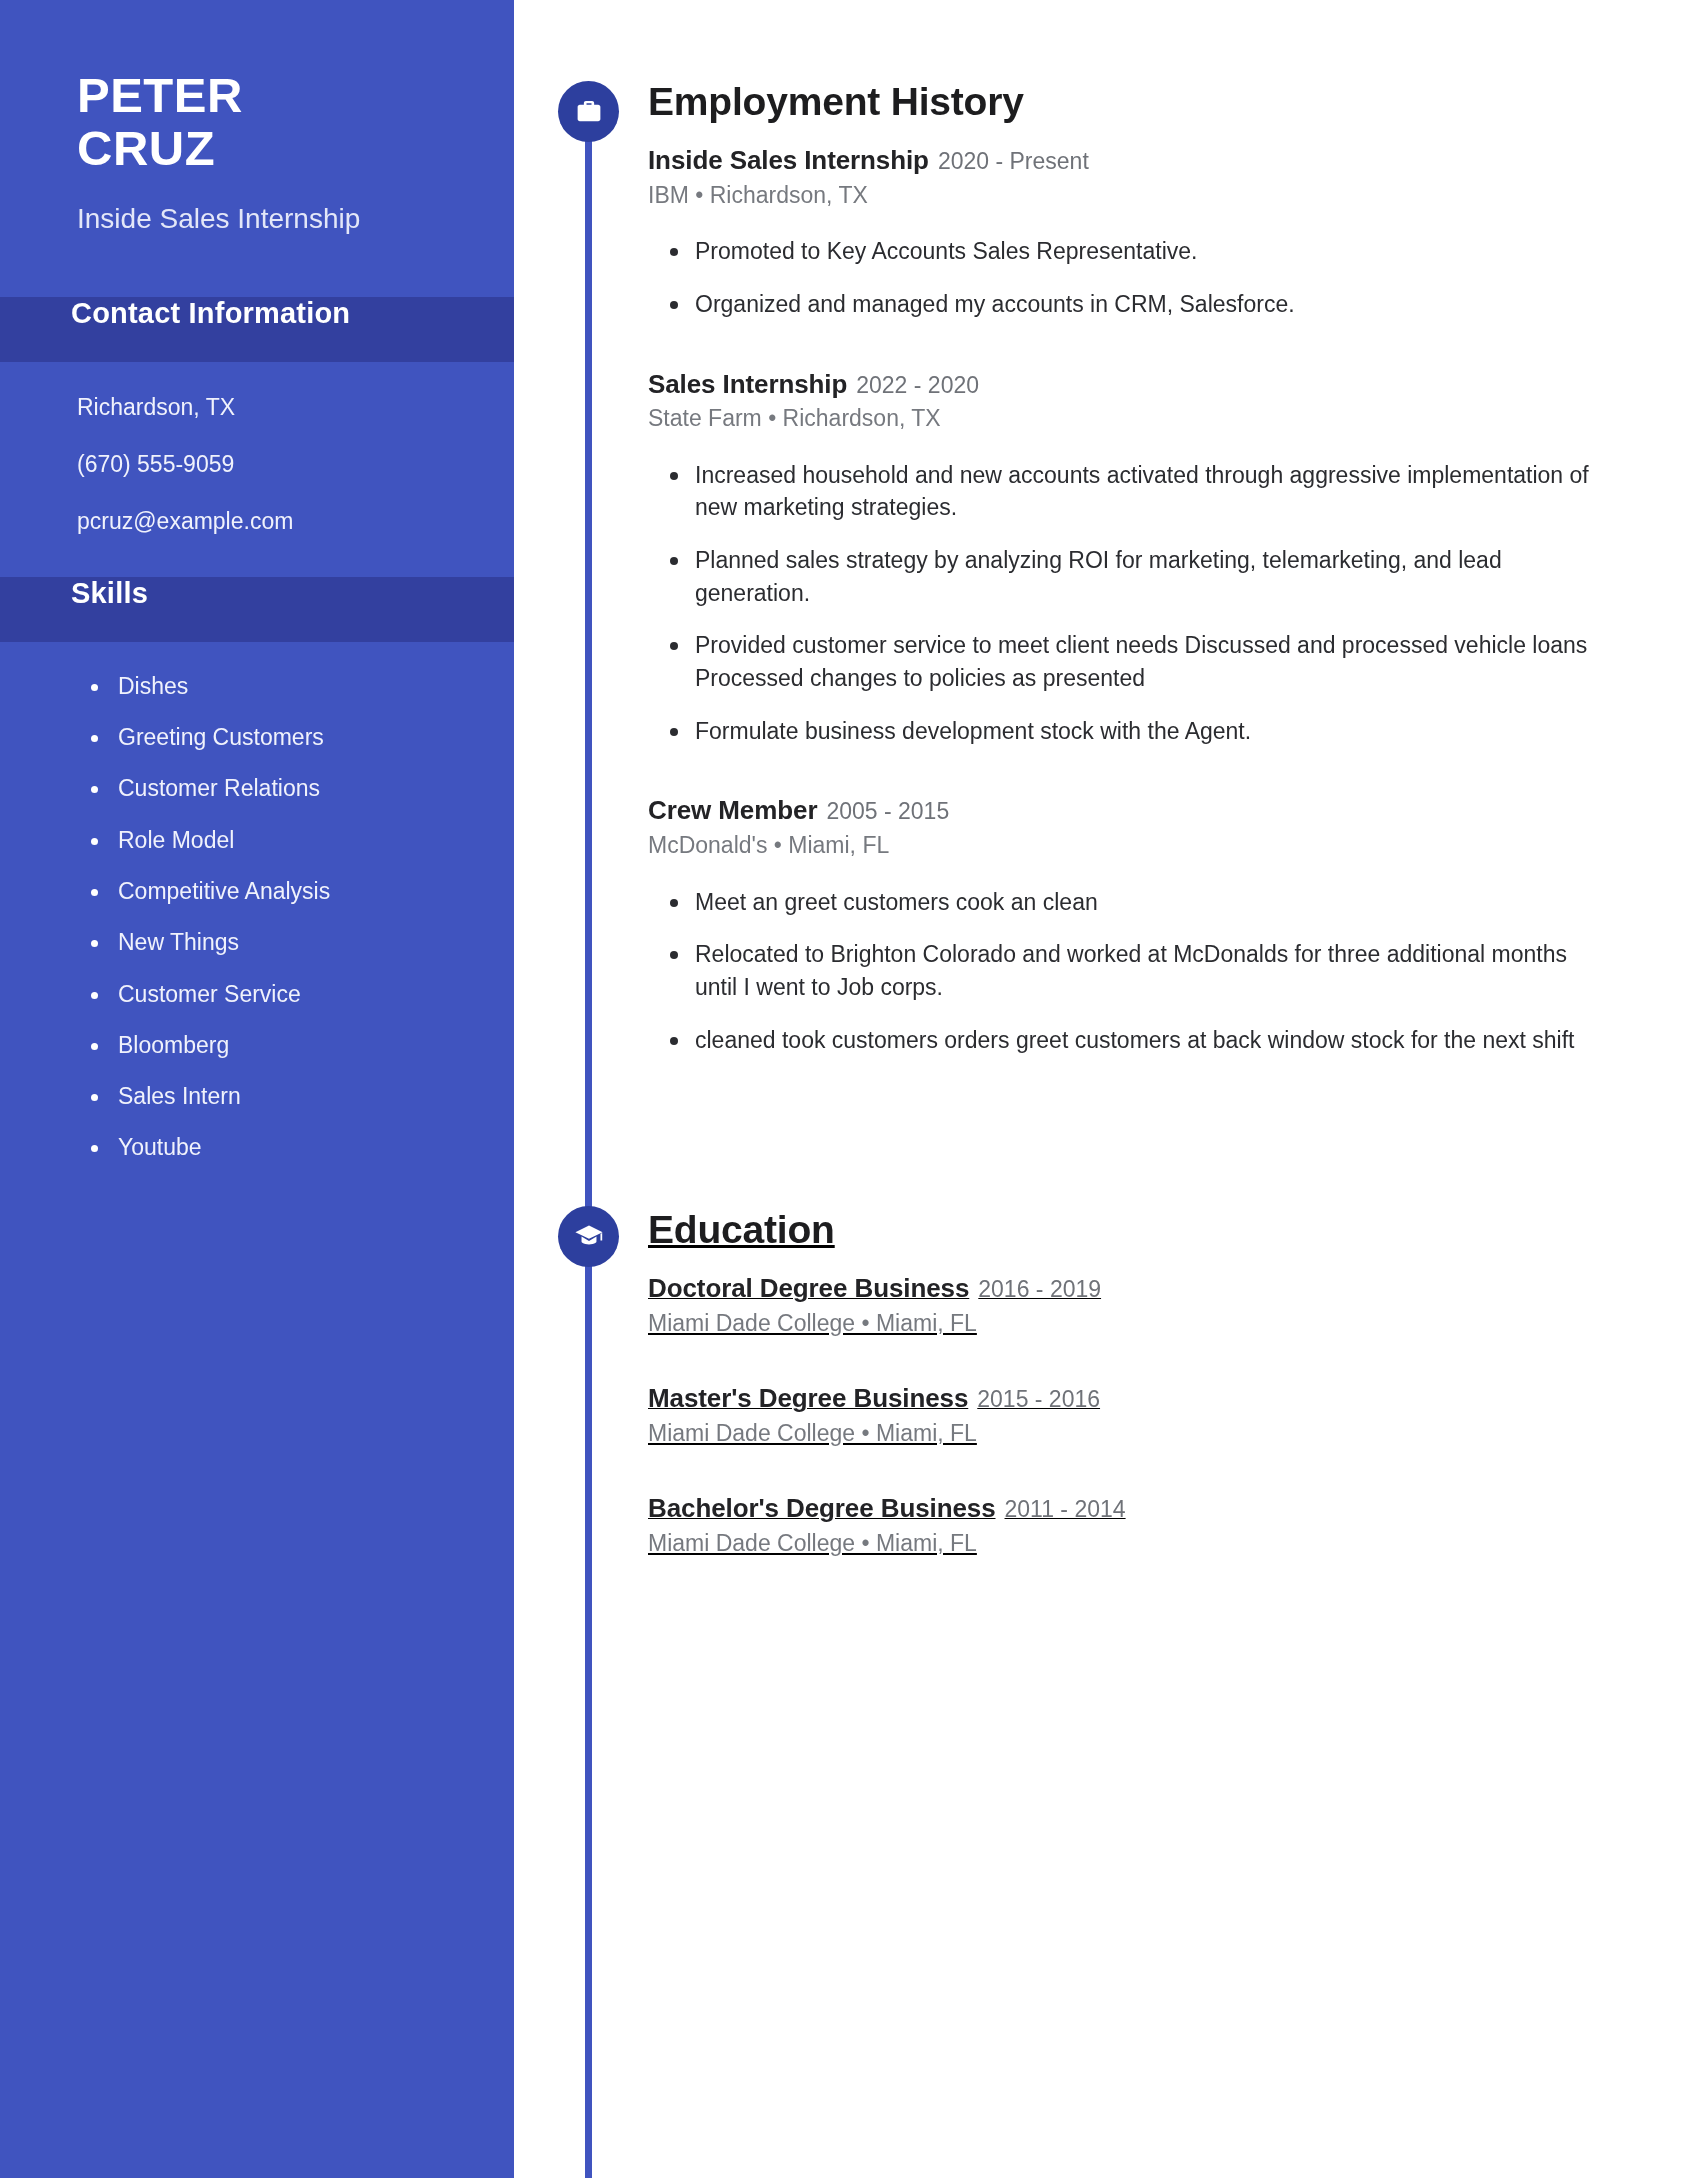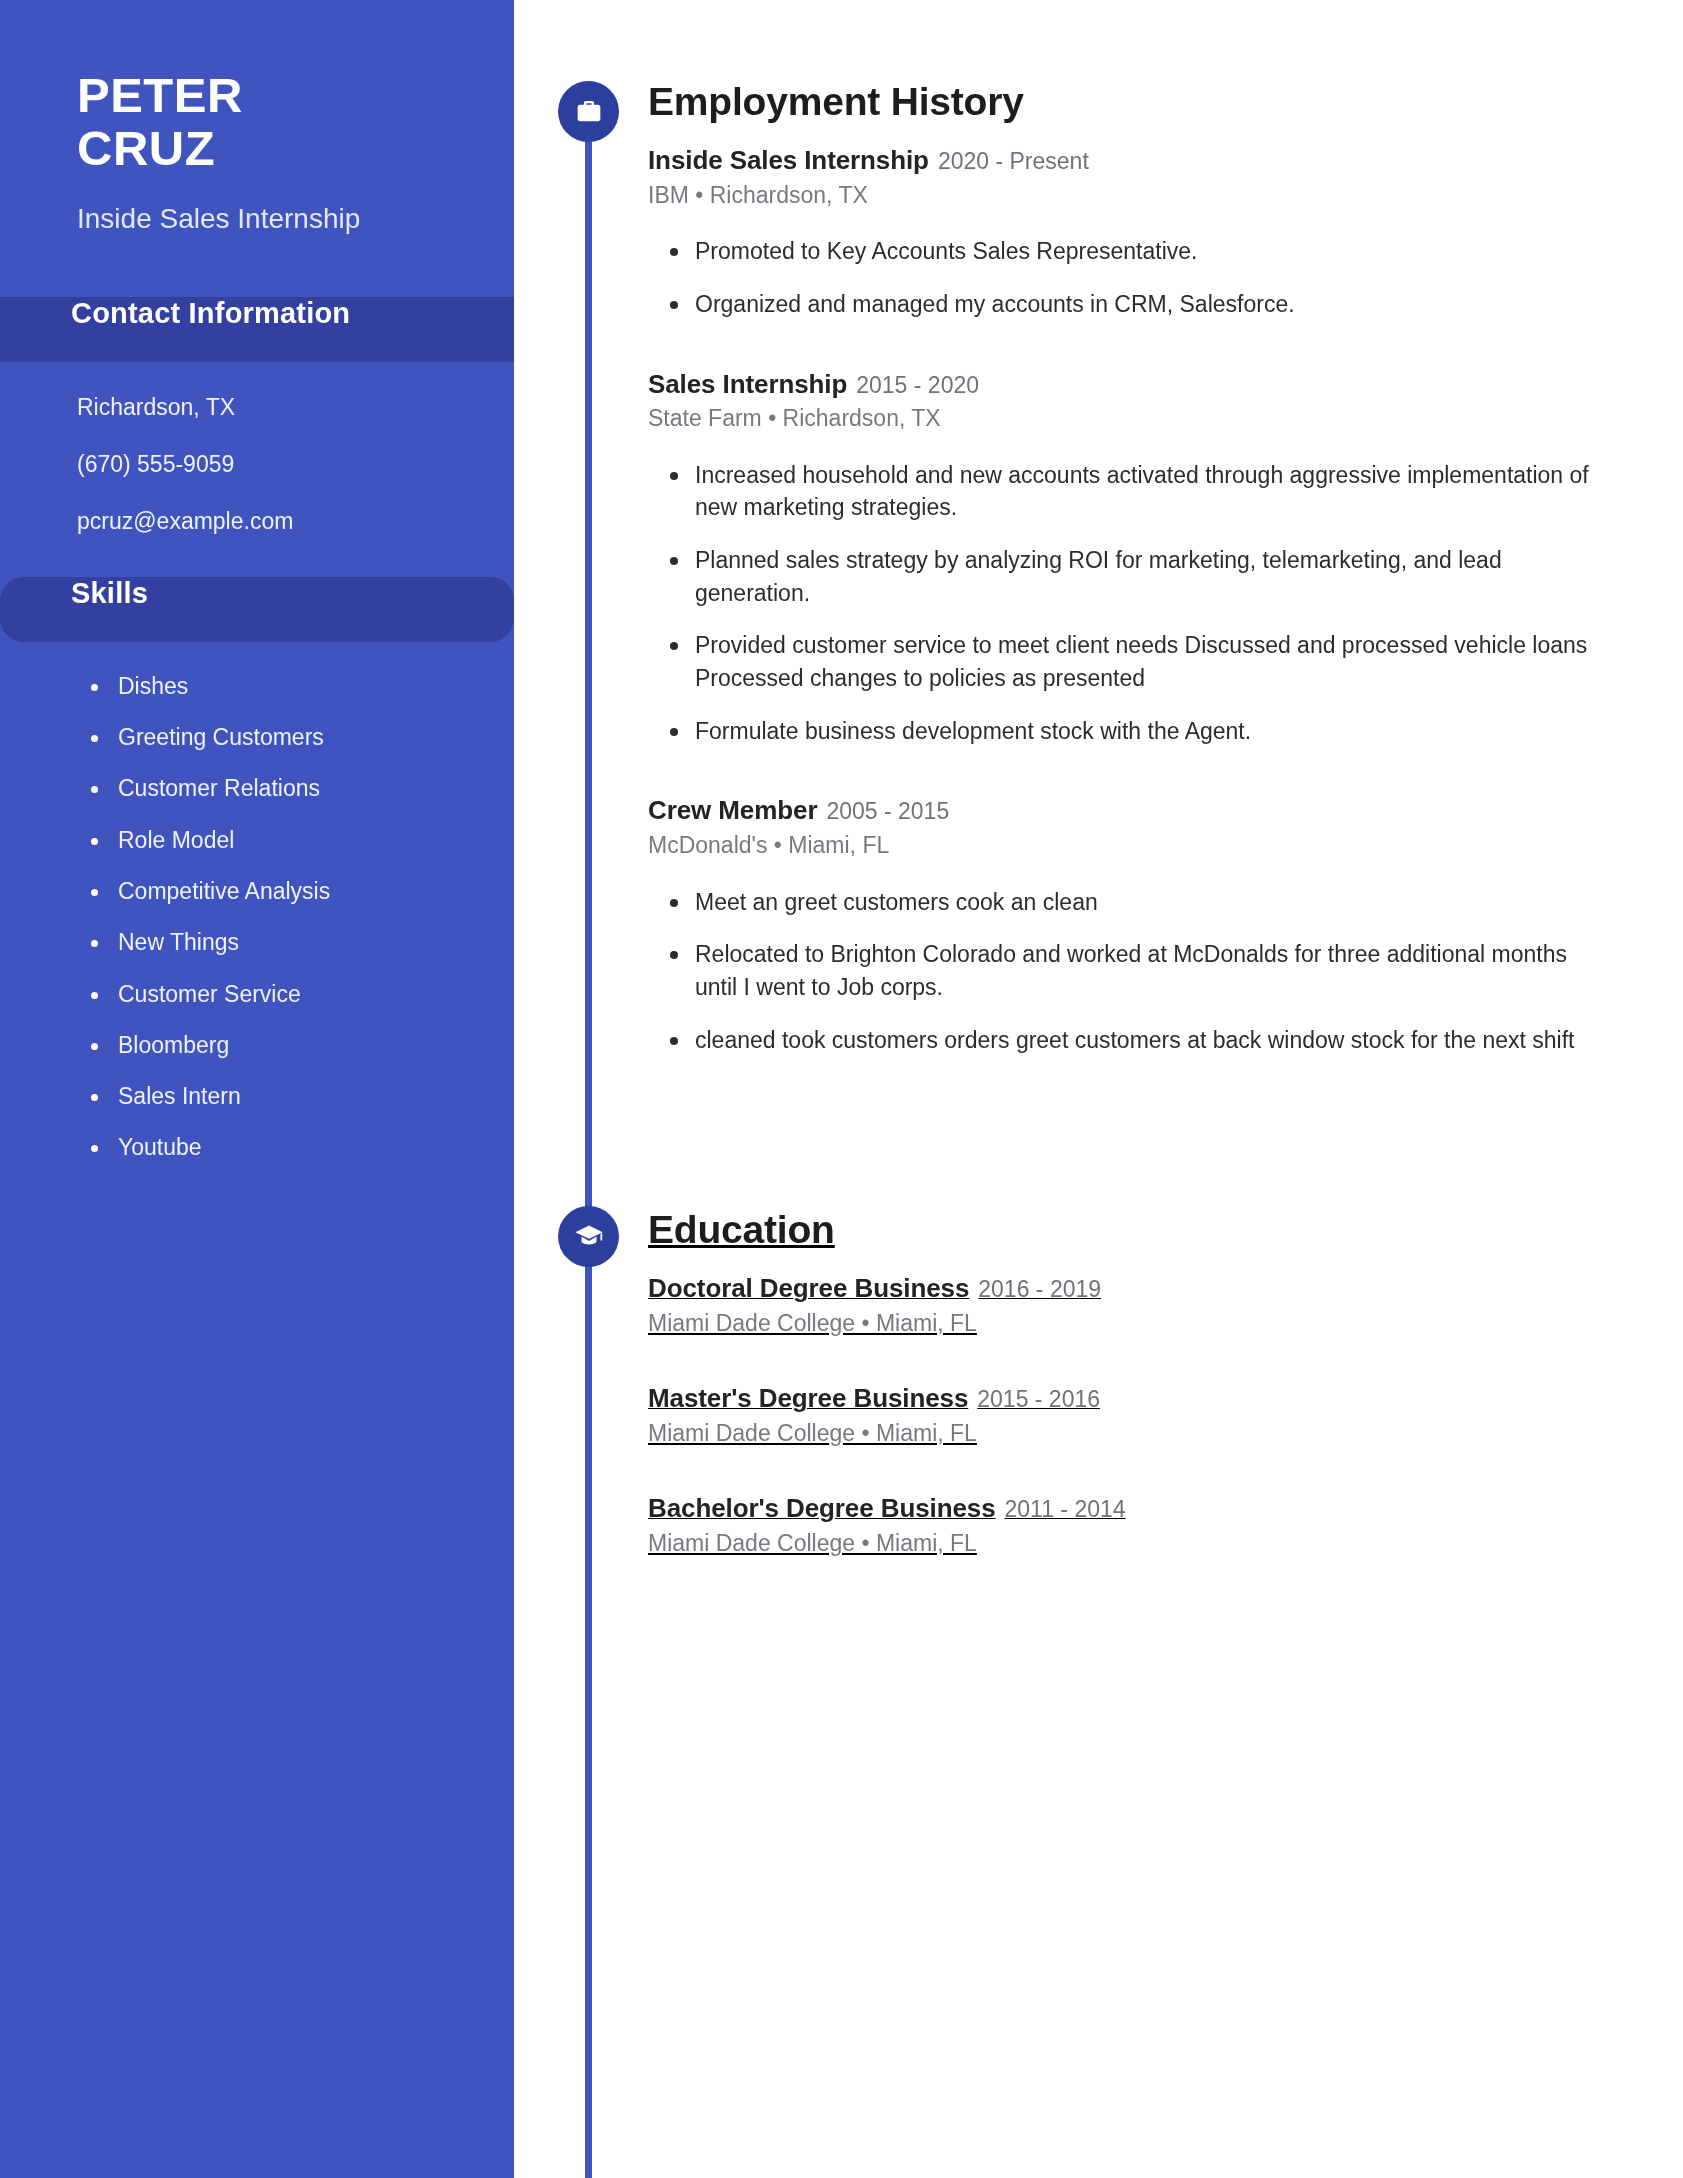--- a/index.html
+++ b/index.html
@@ -59,21 +59,21 @@
   }
 
   .section-band-title {
     font-size: 29px;
     font-weight: bold;
     color: #ffffff;
     letter-spacing: 0.2px;
   }
 
   .band-contact { margin-top: 59px; }
-  .band-skills  { margin-top: 44px; border-radius: 24px; }
+  .band-skills  { margin-top: 44px; }
 
   .contact-list {
     padding: 34px 40px 0 77px;
   }
 
   .contact-line {
     font-size: 23px;
     line-height: 1.0;
     color: #f0f2fc;
     margin-bottom: 34px;
@@ -282,21 +282,21 @@
         <ul class="bullets">
           <li class="bullet">Promoted to Key Accounts Sales Representative.</li>
           <li class="bullet">Organized and managed my accounts in CRM, Salesforce.</li>
         </ul>
       </div>
 
       <div class="job-gap"></div>
 
       <div class="entry">
         <div class="entry-head">
-          <span class="entry-role">Sales Internship</span><span class="entry-dates">2015 - 2020</span>
+          <span class="entry-role">Sales Internship</span><span class="entry-dates">2022 - 2020</span>
         </div>
         <div class="entry-meta">State Farm  •  Richardson, TX</div>
         <ul class="bullets">
           <li class="bullet">Increased household and new accounts activated through aggressive implementation of new marketing strategies.</li>
           <li class="bullet">Planned sales strategy by analyzing ROI for marketing, telemarketing, and lead generation.</li>
           <li class="bullet">Provided customer service to meet client needs Discussed and processed vehicle loans Processed changes to policies as presented</li>
           <li class="bullet">Formulate business development stock with the Agent.</li>
         </ul>
       </div>
 

